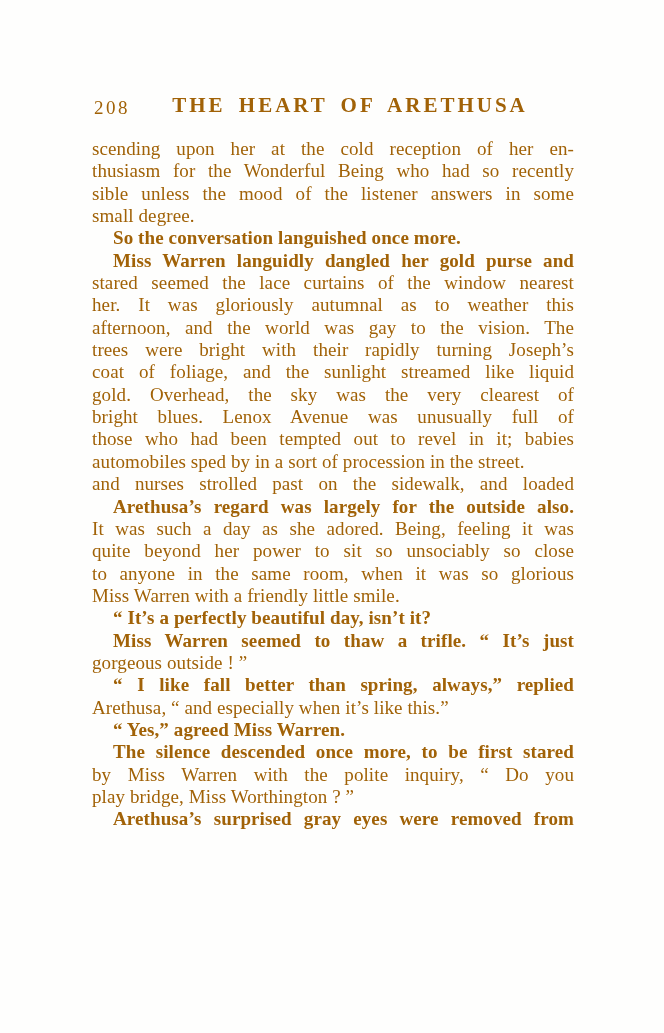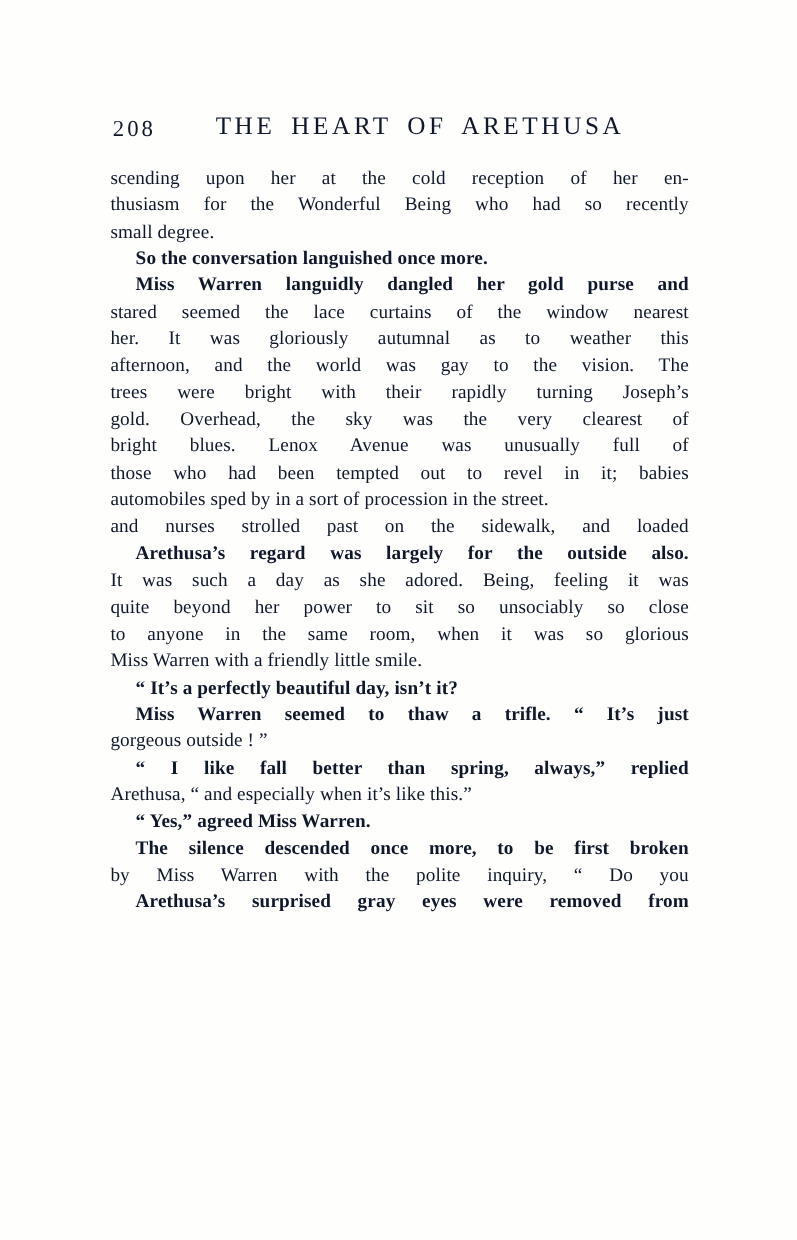--- a/index.html
+++ b/index.html
@@ -8,21 +8,21 @@
     height: 1033px;
     background: #ffffff;
   }
   .page {
     position: relative;
     width: 664px;
     height: 1033px;
     background: #fefefdff;
     background: #fefefd;
     font-family: "Liberation Serif", "DejaVu Serif", serif;
-    color: #0f172a;
+    color: #a16207;
     overflow: hidden;
   }
   .header {
     position: absolute;
     top: 93px;
     left: 92px;
     width: 482px;
     height: 28px;
   }
   .page-number {
@@ -37,27 +37,28 @@
     left: 0;
     top: 0;
     width: 100%;
     box-sizing: border-box;
     padding-left: 34px;
     text-align: center;
     font-size: 21px;
     letter-spacing: 3px;
     word-spacing: 5px;
     white-space: nowrap;
+    font-weight: bold;
   }
   .text-block {
     position: absolute;
     top: 138px;
     left: 92px;
     width: 482px;
-    font-size: 16px;
+    font-size: 19px;
     line-height: 22.35px;
     letter-spacing: 0.1px;
   }
   .line {
     text-align: justify;
     text-align-last: justify;
   }
   .line.last {
     text-align: left;
     text-align-last: left;
@@ -72,31 +73,33 @@
 
 <div class="page">
   <div class="header">
     <span class="page-number">208</span>
     <div class="running-title">THE HEART OF ARETHUSA</div>
   </div>
   <div class="text-block">
       <div class="para">
         <div class="line">scending upon her at the cold reception of her en-</div>
         <div class="line">thusiasm for the Wonderful Being who had so recently</div>
+        <div class="line">sible unless the mood of the listener answers in some</div>
         <div class="line last">small degree.</div>
       </div>
       <div class="para indent">
         <div class="line last">So the conversation languished once more.</div>
       </div>
       <div class="para indent">
         <div class="line">Miss Warren languidly dangled her gold purse and</div>
         <div class="line">stared seemed the lace curtains of the window nearest</div>
         <div class="line">her.  It was gloriously autumnal as to weather this</div>
         <div class="line">afternoon, and the world was gay to the vision.  The</div>
         <div class="line">trees were bright with their rapidly turning Joseph’s</div>
+        <div class="line">coat of foliage, and the sunlight streamed like liquid</div>
         <div class="line">gold.  Overhead, the sky was the very clearest of</div>
         <div class="line">bright blues.  Lenox Avenue was unusually full of</div>
         <div class="line">those who had been tempted out to revel in it; babies</div>
         <div class="line last">automobiles sped by in a sort of procession in the street.</div>
         <div class="line">and nurses strolled past on the sidewalk, and loaded</div>
       </div>
       <div class="para indent">
         <div class="line">Arethusa’s regard was largely for the outside also.</div>
         <div class="line">It was such a day as she adored.  Being, feeling it was</div>
         <div class="line">quite beyond her power to sit so unsociably so close</div>
@@ -111,20 +114,21 @@
         <div class="line last">gorgeous outside ! ”</div>
       </div>
       <div class="para indent">
         <div class="line">“ I like fall better than spring, always,” replied</div>
         <div class="line last">Arethusa, “ and especially when it’s like this.”</div>
       </div>
       <div class="para indent">
         <div class="line last">“ Yes,” agreed Miss Warren.</div>
       </div>
       <div class="para indent">
-        <div class="line">The silence descended once more, to be first broken</div>
+        <div class="line">The silence descended once more, to be first stared</div>
         <div class="line">by Miss Warren with the polite inquiry, “ Do you</div>
+        <div class="line last">play bridge, Miss Worthington ? ”</div>
       </div>
       <div class="para indent">
         <div class="line">Arethusa’s surprised gray eyes were removed from</div>
       </div>
     </div>
 </div>
 
 </body></html>

